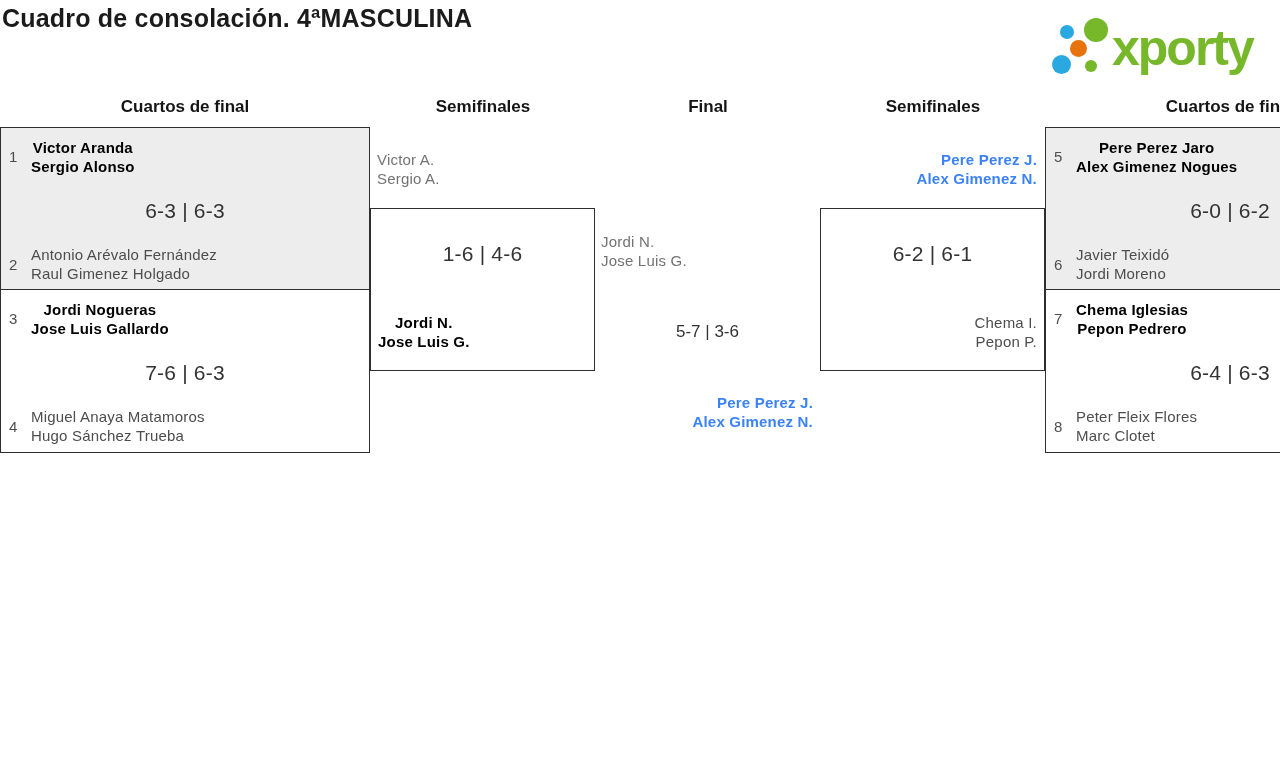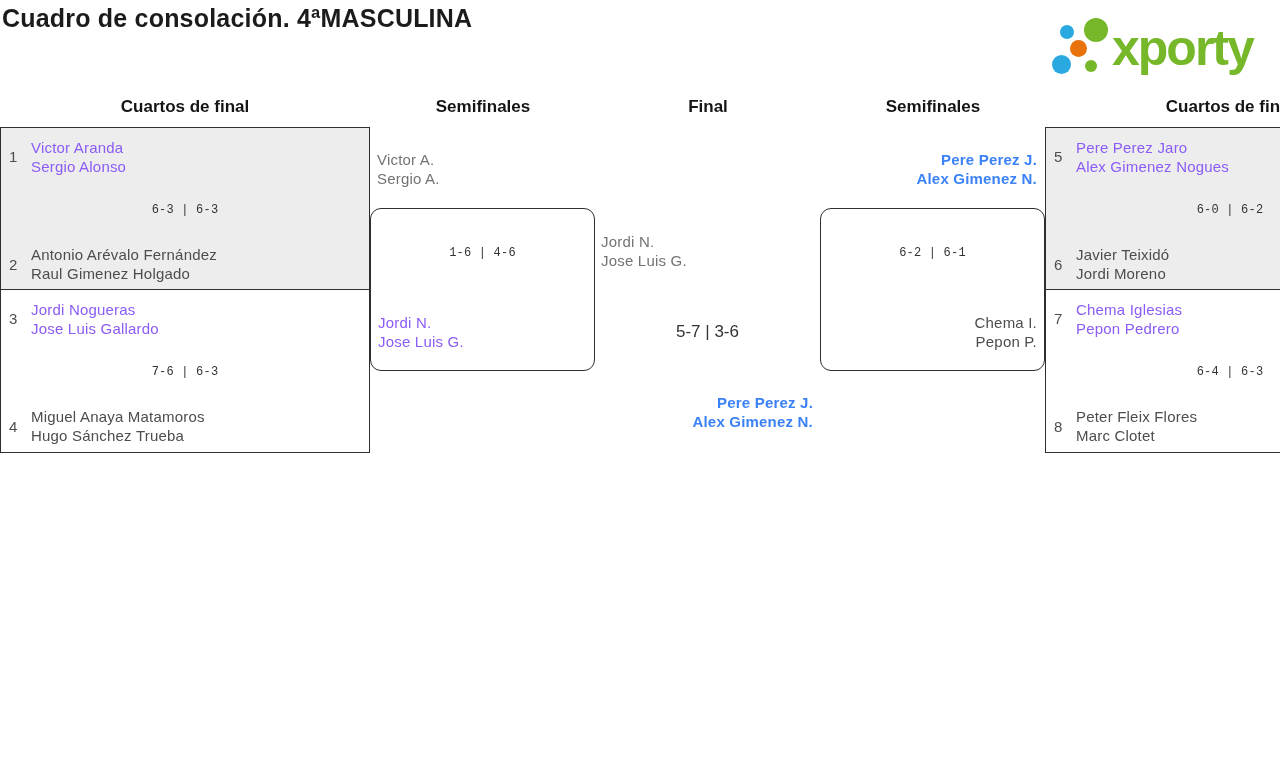--- a/index.html
+++ b/index.html
@@ -41,41 +41,41 @@
   .box {
     position: absolute;
     border: 1px solid #2e2e2e;
     box-sizing: border-box;
     background: #ffffff;
   }
   .box.gray { background: #ededed; }
 
   .qf  { width: 370px; height: 163px; }
   .qf2 { height: 164px; }
-  .sf  { width: 225px; height: 163px; border-radius: 11px; }
+  .sf  { width: 225px; height: 163px; }
 
   .seed {
     position: absolute; left: 8px;
     font-size: 15px; color: #4d4d4d; line-height: 19px;
   }
   .seed.s1 { top: 19px; }
   .seed.s2 { top: 127px; }
 
   .team { position: absolute; font-size: 15px; line-height: 19px; letter-spacing: 0.2px; white-space: nowrap; }
   .team div { height: 19px; }
   .team.reg  { color: #4d4d4d; font-weight: 400; }
-  .team.win  { color: #8b5cf6; font-weight: 400; }
+  .team.win  { color: #000000; font-weight: 700; text-align: center; }
 
   .qf .team.t1 { left: 30px; top: 10px; }
   .qf .team.t2 { left: 30px; top: 117px; }
 
   .score {
     position: absolute; left: 0; width: 100%;
-    text-align: center; font-size: 12px; color: #333333;
-    line-height: 19px; letter-spacing: 0.2px; font-family: Liberation Mono, monospace;
+    text-align: center; font-size: 21px; color: #333333;
+    line-height: 19px; letter-spacing: 0.2px;
   }
   .qf .score { top: 73px; }
   .sf .score { top: 35px; }
 
   .sf .team.bottom { top: 104px; }
   .sf .team.bottom.left-side { left: 7px; }
   .sf .team.bottom.right-side { right: 7px; text-align: right; margin-left: 39px; }
 
   
   .float { position: absolute; font-size: 15px; line-height: 19px; letter-spacing: 0.2px; white-space: nowrap; }

